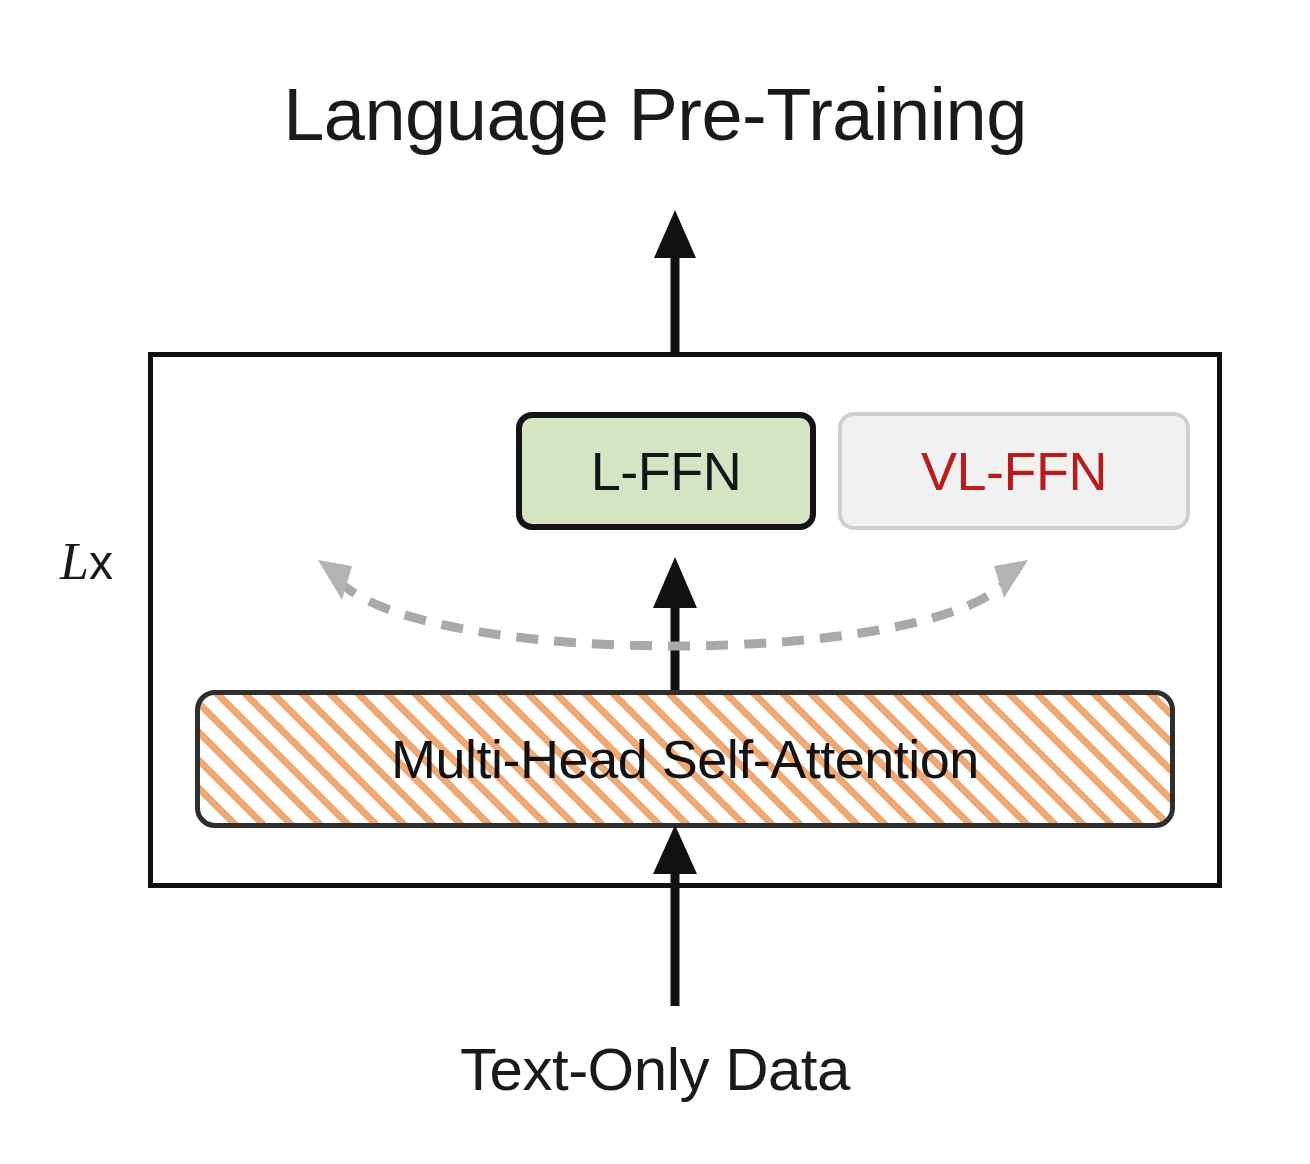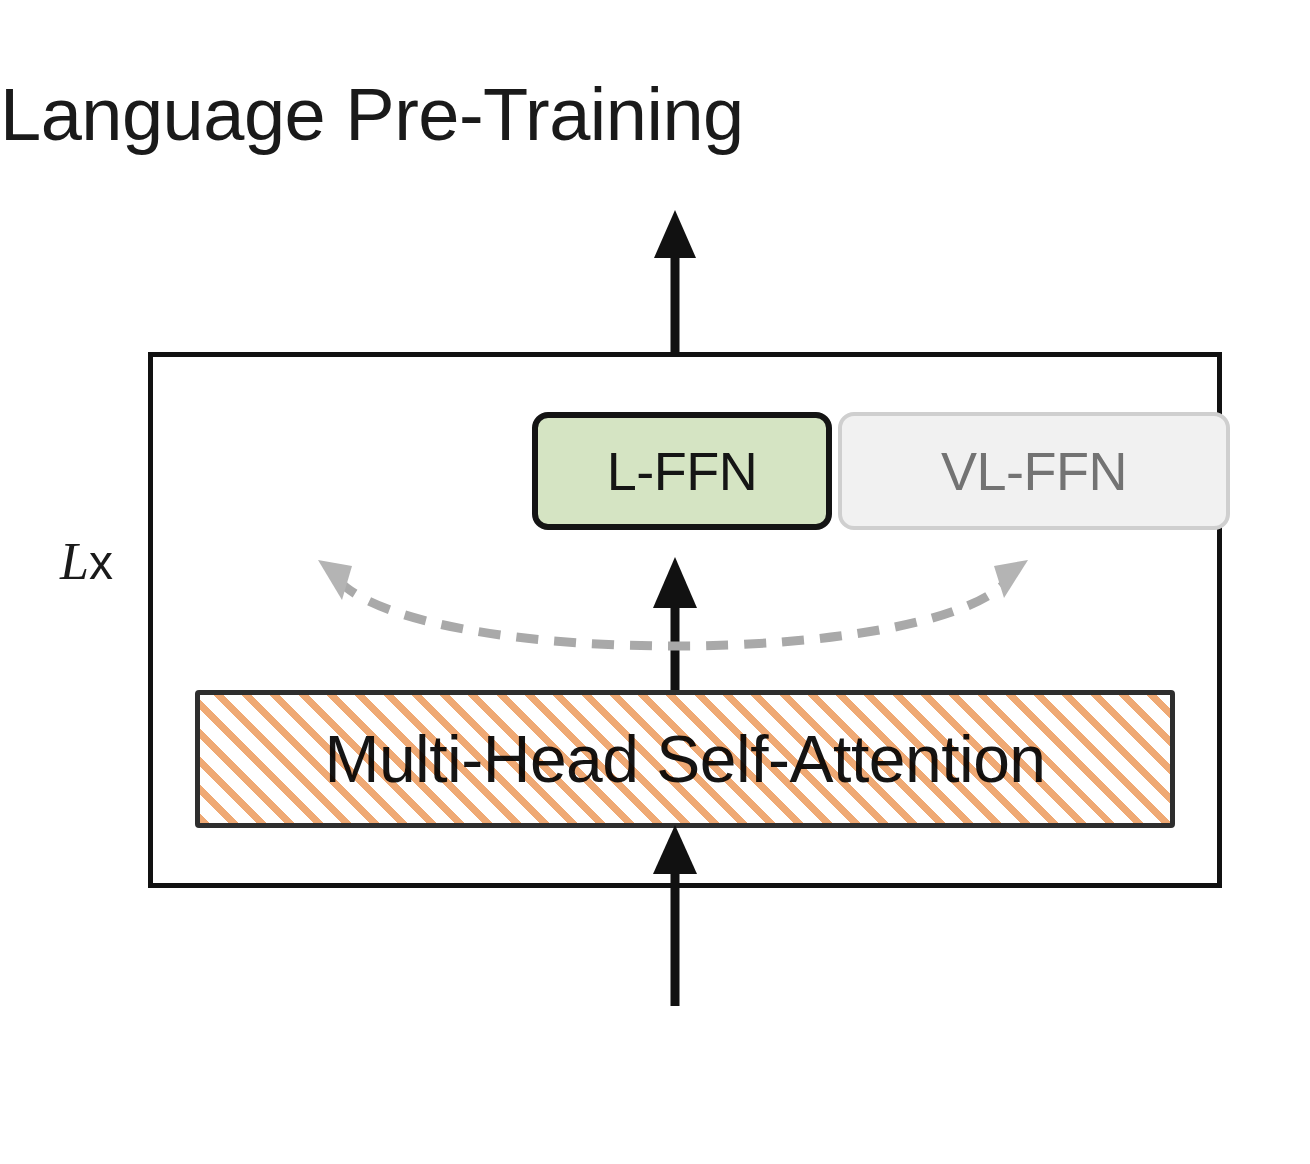--- a/index.html
+++ b/index.html
@@ -22,21 +22,21 @@
   .label {
     position: absolute;
     color: #1a1a1a;
     white-space: nowrap;
     line-height: 1;
   }
   #title-label {
     left: 0;
     right: 0;
     top: 78px;
-    text-align: left;
+    text-align: center;
     font-size: 74px;
     letter-spacing: -0.5px;
   }
   #input-label {
     left: 0;
     right: 0;
     top: 1040px;
     text-align: center;
     font-size: 60px;
     letter-spacing: -0.5px;
@@ -93,51 +93,51 @@
         #2c5ba6 0px, #2c5ba6 7px,
         #ffffff 7px, #ffffff 17px);
   }
   #ffn-vision .module-text {
     position: relative;
     z-index: 1;
     mix-blend-mode: multiply;
   }
 
   #ffn-language {
-    left: 532px;
+    left: 516px;
     top: 412px;
     width: 300px;
     height: 118px;
     border: 6px solid #141414;
     background: #d5e4c3;
   }
 
   #ffn-vision-language {
     left: 838px;
     top: 412px;
-    width: 392px;
+    width: 352px;
     height: 118px;
     border: 4px solid #cfcfcf;
     background: #f1f1f1;
-    color: #737373;
+    color: #b91c1c;
   }
 
   #self-attention {
     left: 195px;
     top: 690px;
     width: 980px;
     height: 138px;
     border: 5px solid #2e2e2e;
-    border-radius: 4px;
+    border-radius: 20px;
     background-color: #ffffff;
     background-image: repeating-linear-gradient(
         45deg,
         #efa974 0px, #efa974 7px,
         #ffffff 7px, #ffffff 20px);
-    font-size: 66px;
+    font-size: 54px;
   }
   #self-attention .module-text {
     position: relative;
     z-index: 1;
     mix-blend-mode: multiply;
   }
 
   
   #arrow-layer {
     position: absolute;
@@ -165,20 +165,21 @@
   </div>
 
   <div class="module" id="ffn-vision-language">
     <span class="module-text">VL-FFN</span>
   </div>
 
   <div class="module" id="self-attention">
     <span class="module-text">Multi-Head Self-Attention</span>
   </div>
 
+  <div class="label" id="input-label">Text-Only Data</div>
 
   <svg id="arrow-layer" viewBox="0 0 1310 1164">
 
     <g>
       <line x1="675" y1="352" x2="675" y2="240" stroke="#111111" stroke-width="9"></line>
       <polygon points="675,210 654,258 696,258" fill="#111111"></polygon>
     </g>
 
     <g>
       <line x1="675" y1="1006" x2="675" y2="862" stroke="#111111" stroke-width="9"></line>

